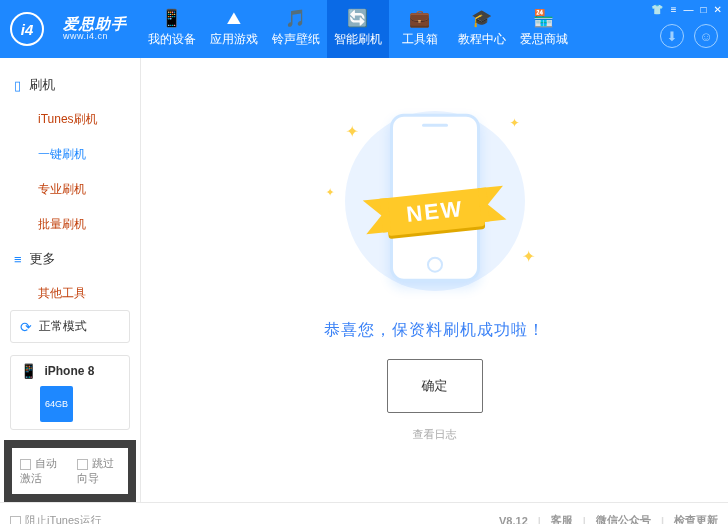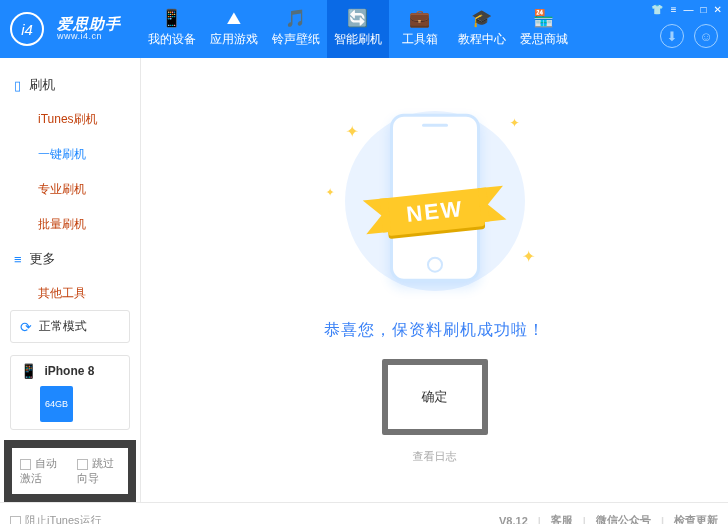--- a/index.html
+++ b/index.html
@@ -1,21 +1,21 @@
 <!DOCTYPE html>
 <html><head>
 <meta charset="utf-8">
 <style>
 * { margin: 0; padding: 0; box-sizing: border-box; }
 body { font-family: "Microsoft YaHei", Arial, sans-serif; font-size: 12px; color: #333; background: #fff; width: 728px; height: 524px; overflow: hidden; }
 
 .header { background: #1e88ff; height: 58px; display: flex; align-items: center; color: #fff; position: relative; }
 .logo-area { display: flex; align-items: center; padding: 0 14px 0 10px; width: 141px; }
-.logo-circle { width: 34px; height: 34px; border: 2px solid #fff; border-radius: 50%; display: flex; align-items: center; justify-content: center; font-size: 15px; font-weight: normal; font-style: italic; }
-.logo-text { margin-left: 13px; line-height: 1.1; }
+.logo-circle { width: 34px; height: 34px; border: 2px solid #fff; border-radius: 50%; display: flex; align-items: center; justify-content: center; font-size: 15px; font-weight: bold; font-style: italic; }
+.logo-text { margin-left: 19px; line-height: 1.1; }
 .logo-text .brand { font-size: 15px; font-weight: bold; font-style: italic; letter-spacing: 1px; }
 .logo-text .site { font-size: 9px; opacity: 0.9; letter-spacing: 0.5px; }
 
 .tabs { display: flex; height: 100%; }
 .tab { width: 62px; display: flex; flex-direction: column; align-items: center; justify-content: center; gap: 4px; cursor: pointer; font-size: 12px; }
 .tab.active { background: #0a6ae6; }
 .tab-icon { font-size: 17px; line-height: 1; }
 
 .win-controls { position: absolute; top: 4px; right: 6px; display: flex; gap: 7px; font-size: 10px; }
 .win-controls span { cursor: pointer; }
@@ -48,21 +48,21 @@
 .phone::before { content:""; position:absolute; top:7px; left:50%; transform:translateX(-50%); width:26px; height:3px; background:#cfe6ff; border-radius:2px; }
 .phone::after { content:""; position:absolute; bottom:6px; left:50%; transform:translateX(-50%); width:12px; height:12px; border:2px solid #cfe6ff; border-radius:50%; }
 .ribbon { position: absolute; left: 50%; top: 56%; transform: translate(-50%,-50%) rotate(-6deg); background: #ffc928; color: #fff; font-weight: bold; font-size: 22px; padding: 6px 20px; border-radius: 3px; letter-spacing: 2px; box-shadow: 0 3px 0 #e0a800; }
 .ribbon::before, .ribbon::after { content:""; position:absolute; top:0; width:0; height:0; border:17px solid #ffc928; }
 .ribbon::before { left:-22px; border-left-color:transparent; border-right-width:8px; }
 .ribbon::after { right:-22px; border-right-color:transparent; border-left-width:8px; }
 .star { position:absolute; color:#ffd24d; font-size:16px; }
 .s1{ top:16px; left:26px;} .s2{ top:10px; right:30px; font-size:12px;} .s3{ top:80px; left:6px; font-size:11px;} .s4{ bottom:30px; right:14px;}
 
 .success-text { margin-top: 24px; font-size: 16px; color: #3b82f6; letter-spacing: 1px; }
-.ok-btn { margin-top: 18px; border: 6px solid #737373; background: #fff; padding: 23px 34px; font-size: 13px; cursor: pointer; border-radius: 2px; color:#333; }
+.ok-btn { margin-top: 18px; border: 1px solid #737373; background: #fff; padding: 17px 34px; font-size: 13px; cursor: pointer; border-radius: 2px; color:#333; }
 .view-log { margin-top: 14px; font-size: 11px; color: #aaa; cursor: pointer; }
 
 .footer { height: 36px; border-top: 1px solid #e8e8e8; display: flex; align-items: center; font-size: 11px; color: #999; padding: 0 10px; justify-content: space-between; }
 .footer-left { display: flex; align-items: center; gap: 5px; }
 .footer-right { display: flex; align-items: center; gap: 10px; font-weight: bold; }
 .footer-right .sep { color: #ddd; }
 </style>
 </head>
 <body>
 

